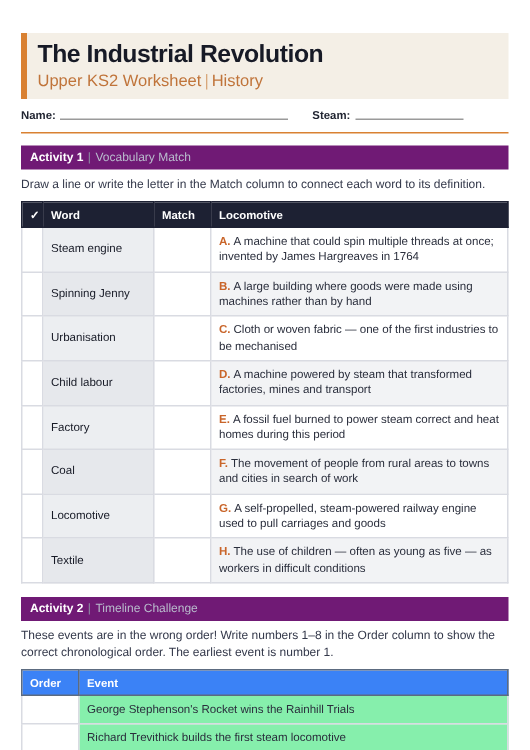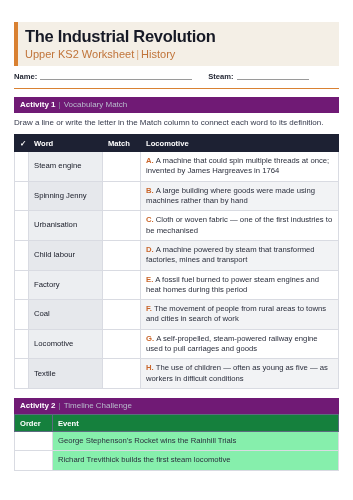--- a/index.html
+++ b/index.html
@@ -103,21 +103,21 @@
   th {
     background: #1d2133;
     color: #ffffff;
     font-size: 7.6px;
     font-weight: bold;
     text-align: left;
     padding: 3.5px 5px;
     border: 1px solid #1d2133;
   }
   .t2 th {
-    background: #15803d;
+    background: #3b82f6;
     border-color: #5c6b80;
   }
   td {
     border: 1px solid #d9dbe2;
     padding: 4px 5px;
     font-size: 7.7px;
     vertical-align: middle;
     line-height: 1.34;
     color: #2a2e3c;
   }
@@ -214,21 +214,21 @@
       <tr class="alt">
         <td class="cell-check"></td>
         <td class="cell-word">Child labour</td>
         <td class="cell-match"></td>
         <td class="cell-def"><span class="deflet">D.</span><span>A machine powered by steam that transformed factories, mines and transport</span></td>
       </tr>
       <tr>
         <td class="cell-check"></td>
         <td class="cell-word">Factory</td>
         <td class="cell-match"></td>
-        <td class="cell-def"><span class="deflet">E.</span><span>A fossil fuel burned to power steam engines and heat homes during this period</span></td>
+        <td class="cell-def"><span class="deflet">E.</span><span>A fossil fuel burned to power steam correct and heat homes during this period</span></td>
       </tr>
       <tr class="alt">
         <td class="cell-check"></td>
         <td class="cell-word">Coal</td>
         <td class="cell-match"></td>
         <td class="cell-def"><span class="deflet">F.</span><span>The movement of people from rural areas to towns and cities in search of work</span></td>
       </tr>
       <tr>
         <td class="cell-check"></td>
         <td class="cell-word">Locomotive</td>
@@ -242,20 +242,21 @@
         <td class="cell-def"><span class="deflet">H.</span><span>The use of children — often as young as five — as workers in difficult conditions</span></td>
       </tr>
     </tbody>
   </table>
 
   <div class="spacer-10"></div>
 
   <div class="activity-bar">
     <span class="num">Activity 2</span><span class="sep">|</span><span class="name">Timeline Challenge</span>
   </div>
+  <div class="instructions">These events are in the wrong order! Write numbers 1–8 in the Order column to show the correct chronological order. The earliest event is number 1.</div>
 
   <table class="t2">
     <colgroup>
       <col class="col-order">
         <col>
     </colgroup>
     <thead>
       <tr>
         <th>Order</th>
         <th>Event</th>

